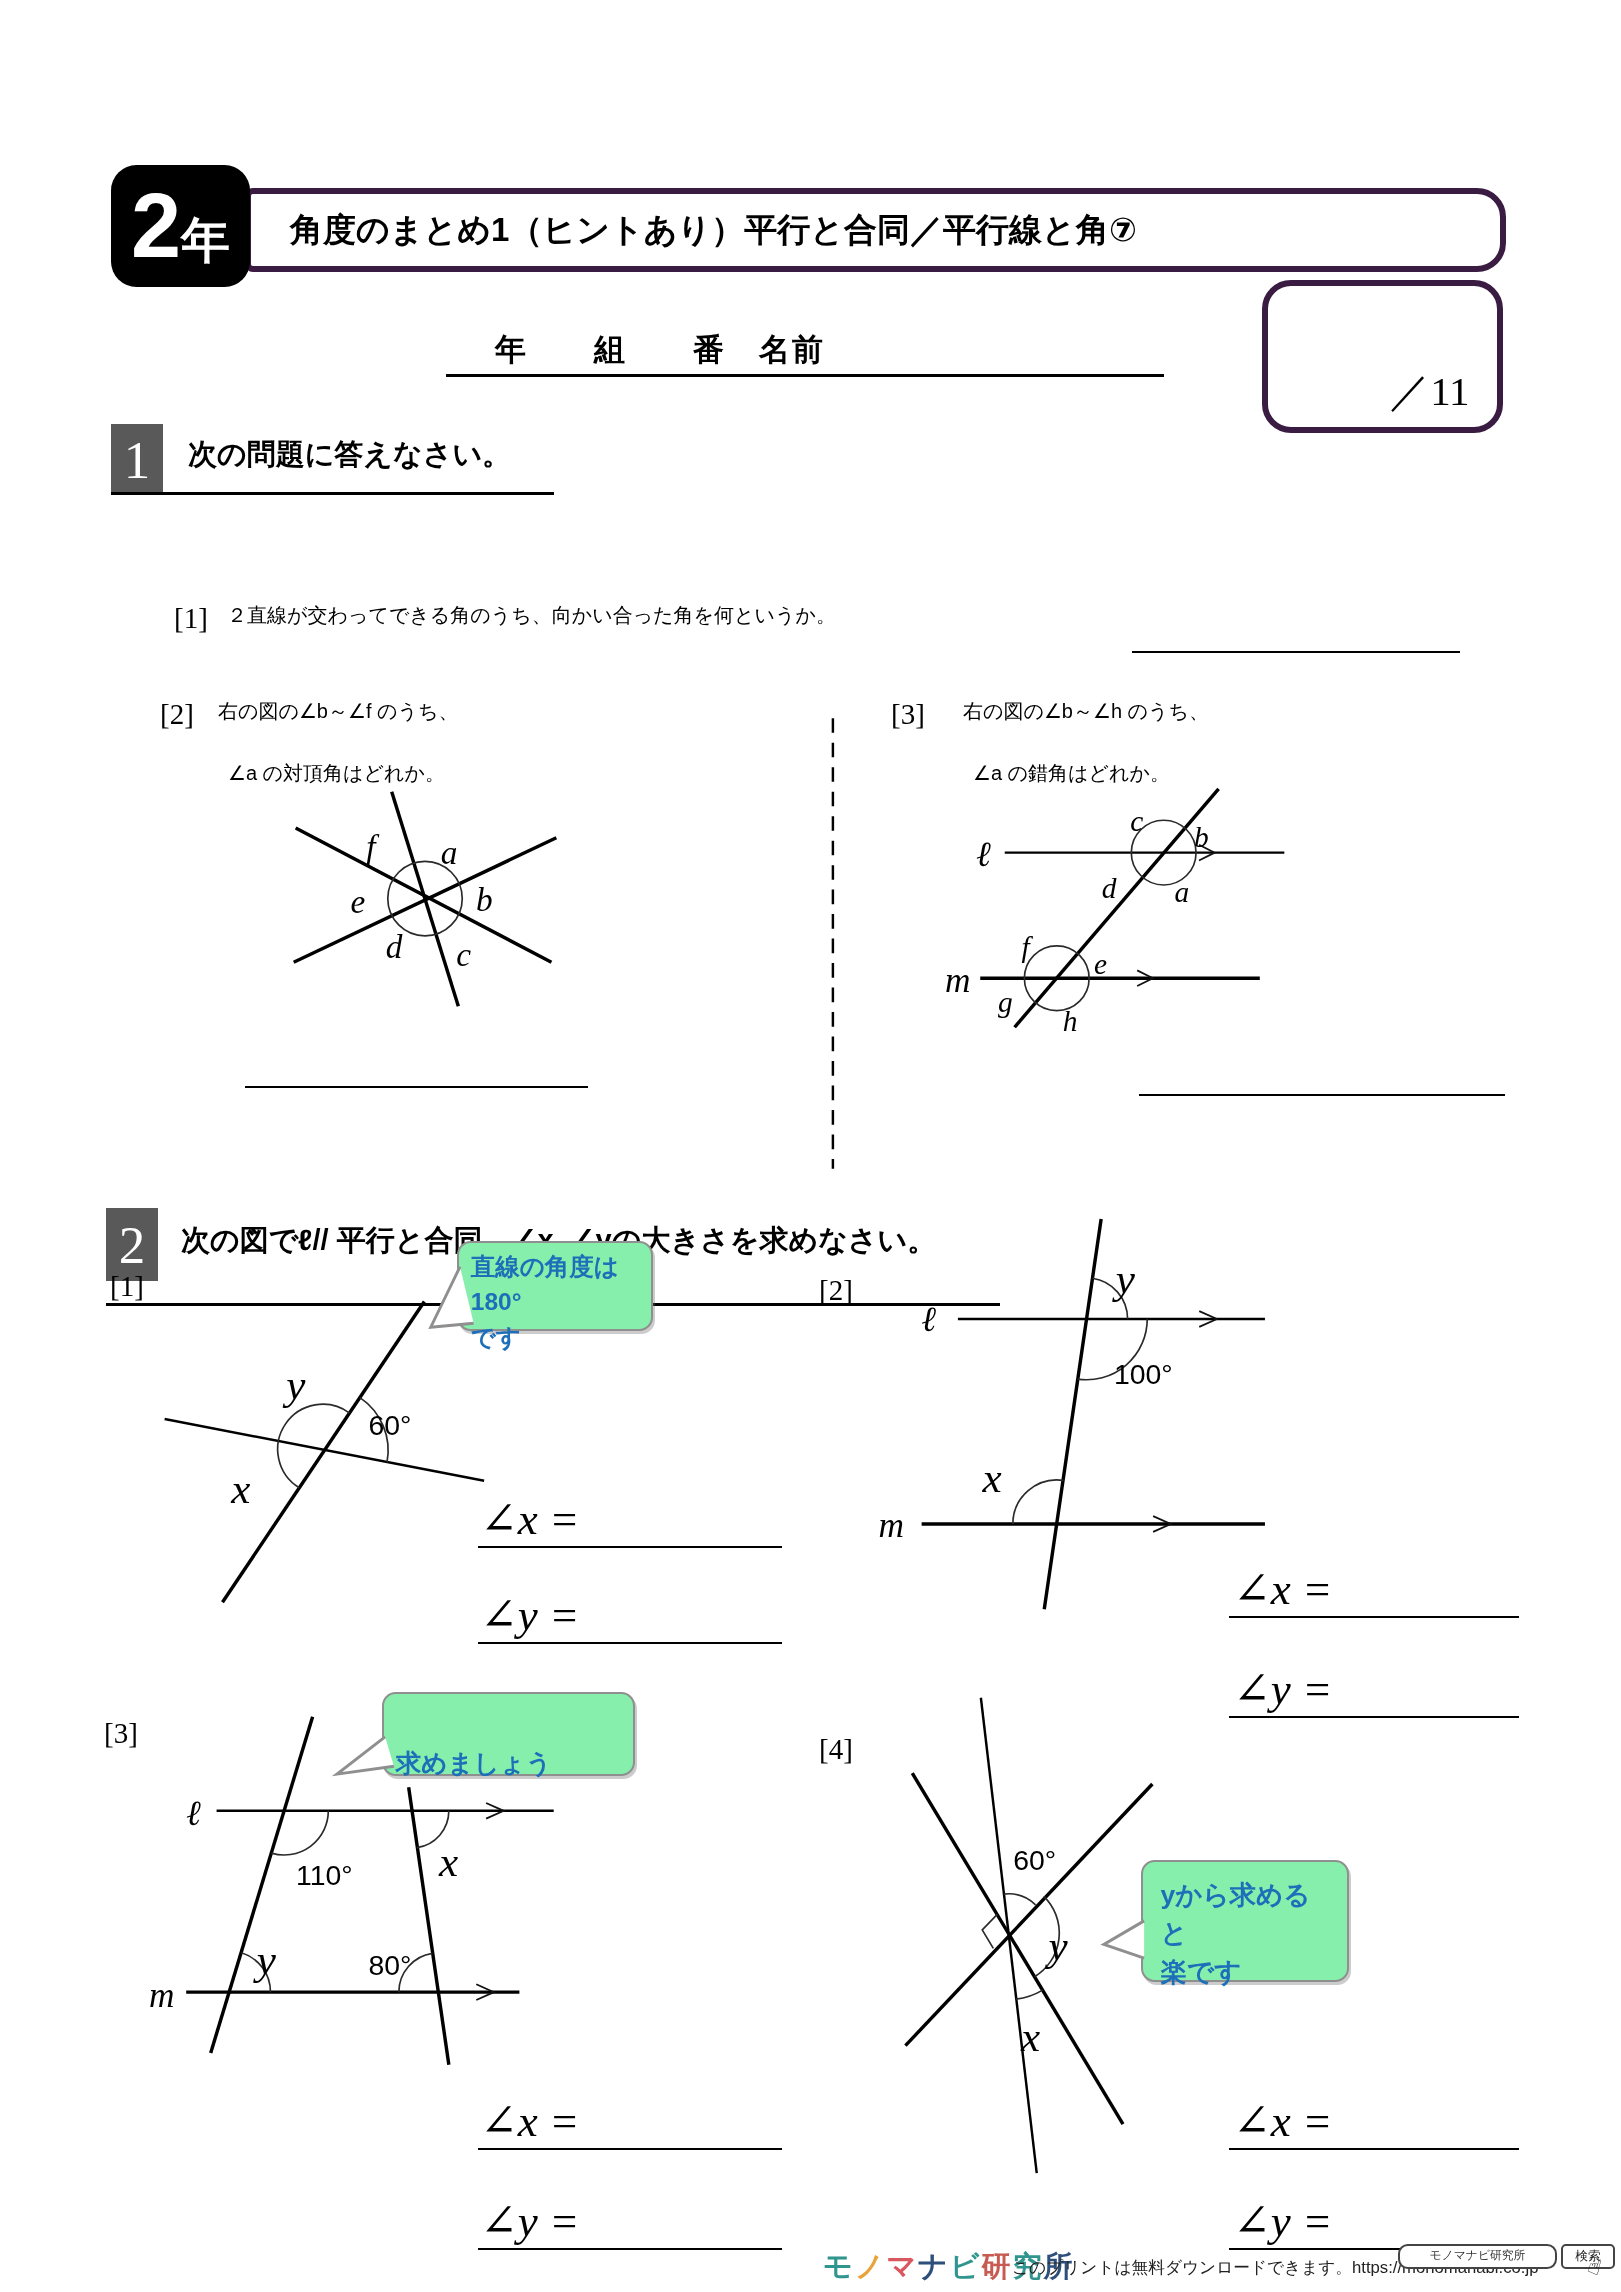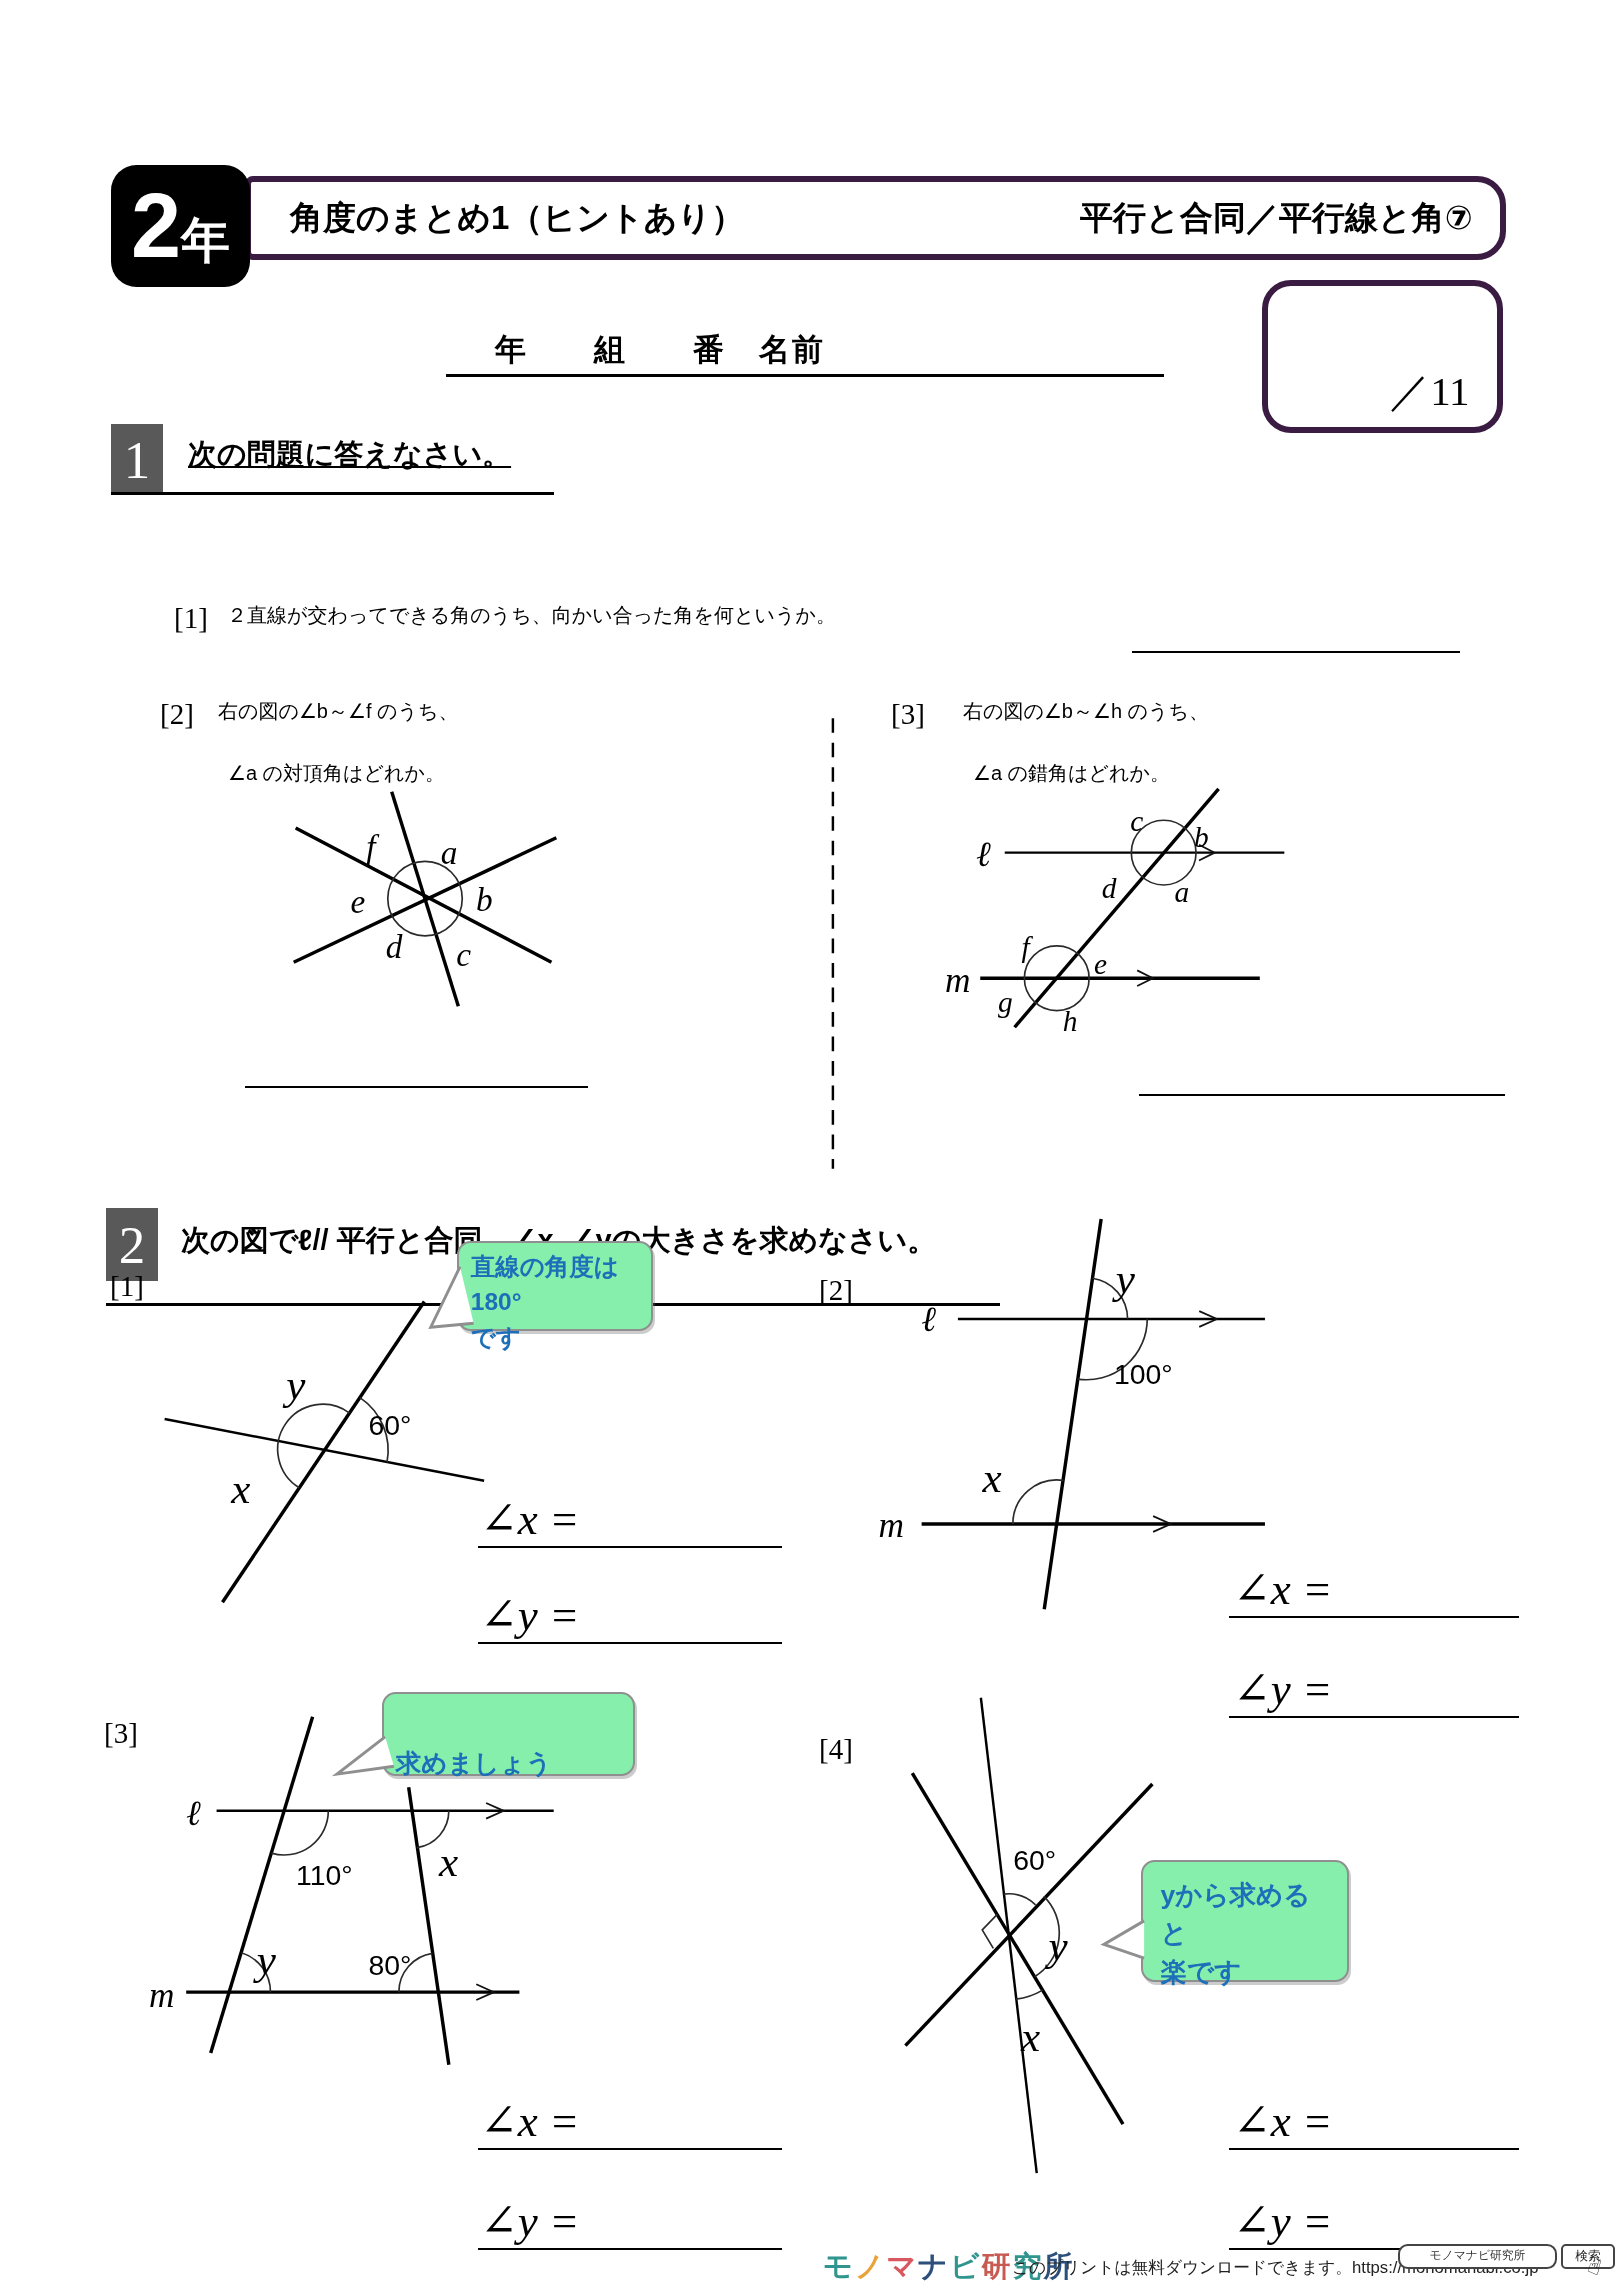--- a/index.html
+++ b/index.html
@@ -12,23 +12,23 @@
   .serif{font-family:"Liberation Serif","DejaVu Serif",serif;}
   
   .grade-badge{
     left:111px;top:165px;width:139px;height:122px;background:#000;
     border-radius:25.5px;display:flex;align-items:center;justify-content:center;
     color:#fff;z-index:3;
   }
   .grade-badge .num{font-size:90px;font-weight:bold;line-height:1;}
   .grade-badge .unit{font-size:49px;font-weight:bold;line-height:1;margin-top:29px;}
   .title-bar{
-    left:245px;top:176px;width:1261px;height:84px;box-sizing:border-box;
+    left:245px;top:188px;width:1261px;height:84px;box-sizing:border-box;
     border:6.9px solid #3a1b42;border-radius:7.8px 29px 29px 7.8px;background:#fff;
-    display:flex;align-items:center;justify-content:space-between;
+    display:flex;align-items:center;
     padding:0 27.4px 0 39px;z-index:2;
   }
   .title-bar .t{font-size:33px;font-weight:bold;}
   .score-box{
     left:1262px;top:280px;width:241px;height:153px;box-sizing:border-box;
     border:6.9px solid #3a1b42;border-radius:29px;background:#fff;z-index:2;
   }
   .score-box .score{position:absolute;right:27.4px;bottom:7.8px;font-size:41px;}
   .name-label{left:495px;top:329px;font-size:31px;font-weight:bold;letter-spacing:2px;font-family:Liberation Mono, monospace;}
   .name-line{left:446px;top:374px;width:718px;border-top:3.9px solid #000;}
@@ -97,21 +97,21 @@
   <div class="abs score-box">
     <span class="score serif">／11</span>
   </div>
 
   <div class="abs name-label">年　　組　　番　名前</div>
   <div class="abs name-line"></div>
 
   <div class="abs secbox" style="left:111px;top:424px;height:71px;">
     <span>1</span>
   </div>
-  <div class="abs sectext" style="left:188px;top:435px;text-decoration:underline;">次の問題に答えなさい。</div>
+  <div class="abs sectext" style="left:188px;top:435px;">次の問題に答えなさい。</div>
   <div class="abs secline" style="left:111px;top:492px;width:443px;"></div>
 
   <div class="abs qlabel" style="left:174px;top:602px;">[1]</div>
   <div class="abs qtext" style="left:227px;top:602px;">２直線が交わってできる角のうち、向かい合った角を何というか。</div>
   <div class="abs ansline" style="left:1132px;top:651px;width:328px;"></div>
 
   <div class="abs qlabel" style="left:160px;top:698px;">[2]</div>
   <div class="abs qtext" style="left:218px;top:698px;">右の図の∠b～∠f のうち、</div>
   <div class="abs qtext" style="left:228px;top:760px;">∠a の対頂角はどれか。</div>
 

